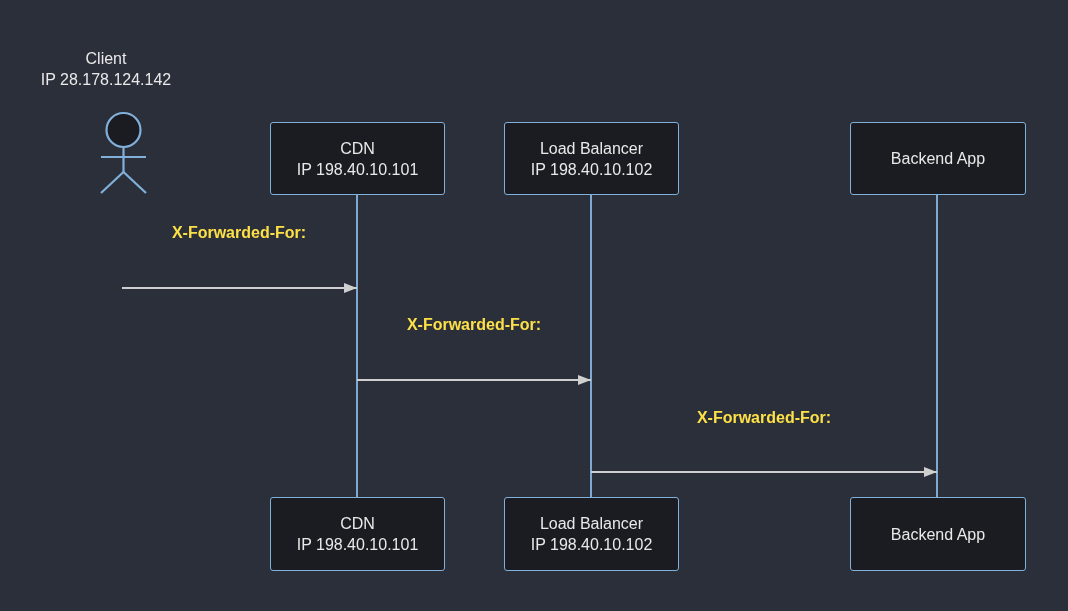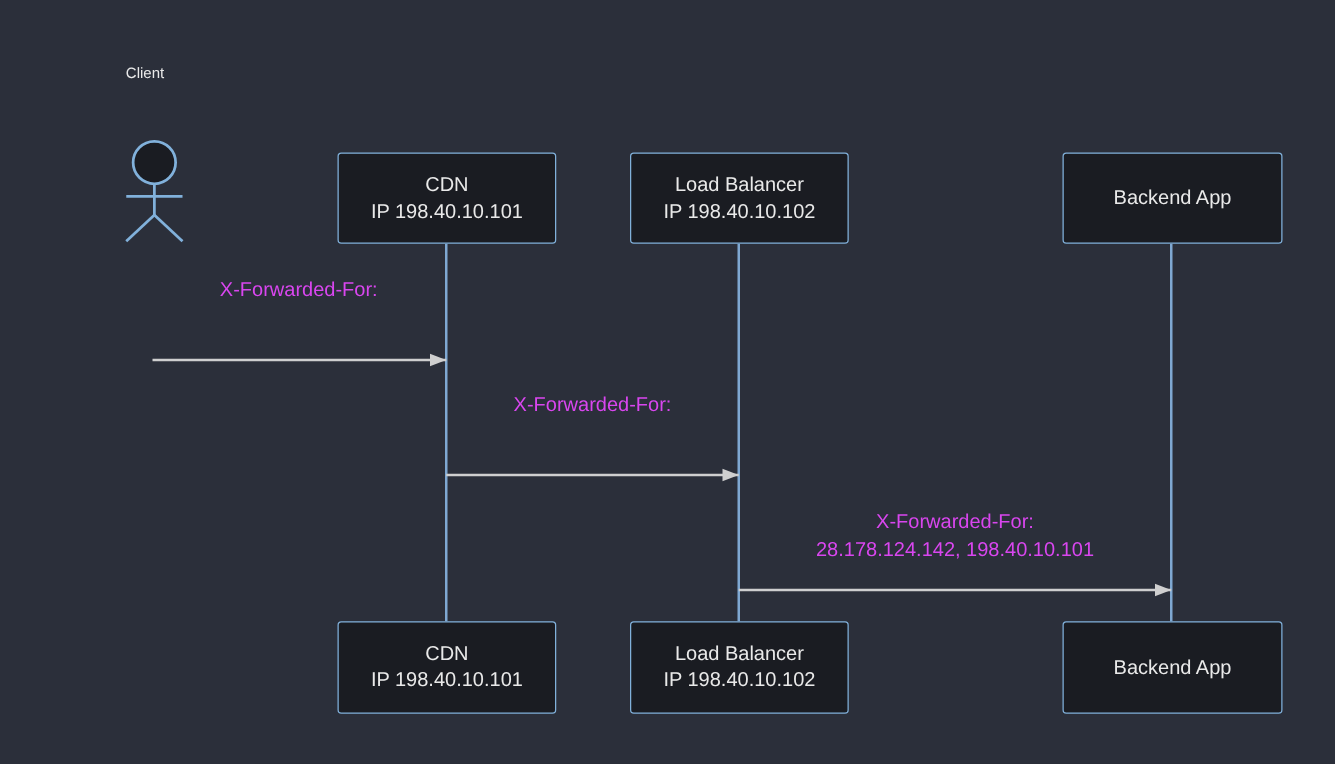--- a/index.html
+++ b/index.html
@@ -31,44 +31,45 @@
     color: #e9e9e9;
     font-size: 16px;
     line-height: 21px;
     text-align: center;
   }
   .pbox span { display: block; }
 
   
   .client-label {
     position: absolute;
-    left: 16px; top: 48px;
+    left: 6px; top: 48px;
     width: 200px;
     text-align: center;
     color: #e9e9e9;
-    font-size: 12px;
+    font-size: 16px;
     line-height: 21px;
   }
 
   
   .lifeline {
     position: absolute;
     top: 195px;
     width: 2px;
     height: 302px;
     background: #7fa8d2;
   }
 
   
   .msg-label {
     position: absolute;
     text-align: center;
-    color: #d946ef;
+    color: #fde047;
     font-size: 16px;
     line-height: 23px;
+    font-weight: bold;
   }
 
   
   .arrow {
     position: absolute;
     height: 2px;
     background: #cfcfcf;
   }
   .arrow .head {
     position: absolute;
@@ -103,20 +104,21 @@
 
   #client-actor { left: 95px; top: 108px; }
 </style>
 </head>
 <body>
 
 <div class="stage">
 
   <div class="client-label">
     <div>Client</div>
+    <div>IP 28.178.124.142</div>
   </div>
 
   <svg id="client-actor" class="abs" width="57" height="90" viewBox="0 0 57 90">
     <circle cx="28.5" cy="22" r="17" fill="#1a1c22" stroke="#81b1db" stroke-width="2.2"></circle>
     <line x1="28.5" y1="39" x2="28.5" y2="64" stroke="#81b1db" stroke-width="2.2"></line>
     <line x1="6" y1="49" x2="51" y2="49" stroke="#81b1db" stroke-width="2.2"></line>
     <line x1="28.5" y1="64" x2="6" y2="85" stroke="#81b1db" stroke-width="2.2"></line>
     <line x1="28.5" y1="64" x2="51" y2="85" stroke="#81b1db" stroke-width="2.2"></line>
   </svg>
 
@@ -146,21 +148,20 @@
 
   <div id="msg2-label" class="msg-label">
     <div>X-Forwarded-For:</div>
   </div>
   <div id="msg2-arrow" class="arrow">
     <span class="head"></span>
   </div>
 
   <div id="msg3-label" class="msg-label">
     <div>X-Forwarded-For:</div>
-    <div>28.178.124.142, 198.40.10.101</div>
   </div>
   <div id="msg3-arrow" class="arrow">
     <span class="head"></span>
   </div>
 
   <div id="box-cdn-bot" class="pbox">
     <span class="hide-if-empty">CDN</span>
     <span class="hide-if-empty">IP 198.40.10.101</span>
   </div>
   <div id="box-lb-bot" class="pbox">

